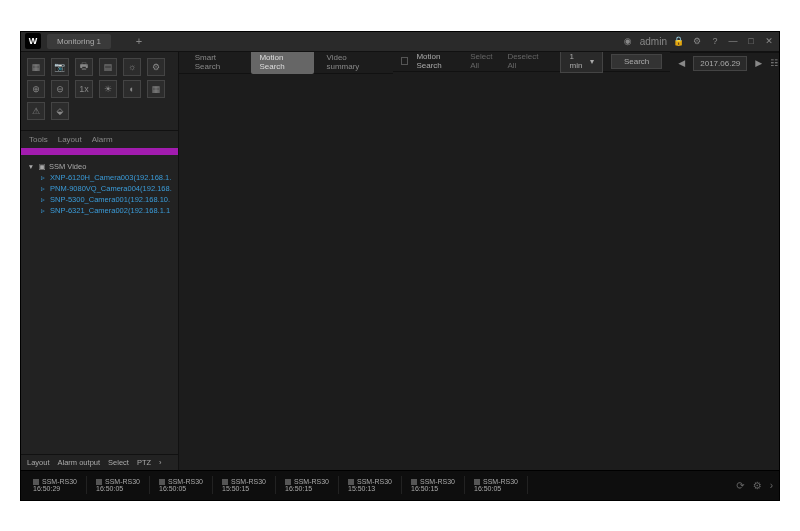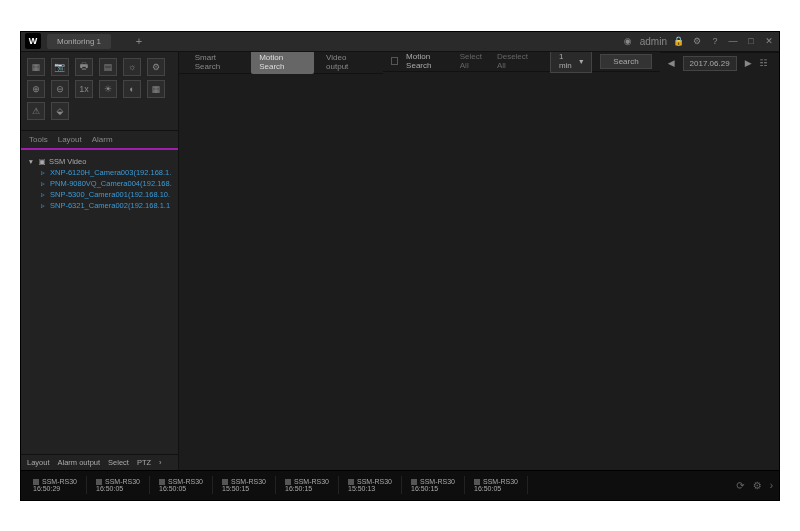--- a/index.html
+++ b/index.html
@@ -11,21 +11,21 @@
 .add-tab{width:16px;height:16px;display:flex;align-items:center;justify-content:center;font-size:11px;color:#888}
 .spacer{flex:1}
 .titlebar-right{display:flex;align-items:center;gap:6px}
 .tb-icon{width:12px;height:12px;display:flex;align-items:center;justify-content:center;color:#888;font-size:9px}
 .user-lbl{font-size:10px;color:#888}
 .body{flex:1;display:flex;overflow:hidden}
 .left{width:160px;background:#222;display:flex;flex-direction:column;border-right:1px solid #111}
 .toolbar{padding:6px;border-bottom:1px solid #111}
 .tool-row{display:flex;gap:6px;margin-bottom:4px}
 .tool-ic{width:18px;height:18px;border:1px solid #444;display:flex;align-items:center;justify-content:center;font-size:9px;color:#888;background:#2c2c2c}
-.subtabs{display:flex;gap:10px;padding:4px 8px;border-bottom:2px solid #a21caf;font-size:8px}
+.subtabs{display:flex;gap:10px;padding:4px 8px;border-bottom:7px solid #a21caf;font-size:8px}
 .subtabs span{color:#888;cursor:pointer}
 .tree{padding:6px;font-size:7.5px;overflow:hidden}
 .tree-node{display:flex;align-items:center;gap:3px;padding:1px 0;white-space:nowrap;overflow:hidden;text-overflow:ellipsis}
 .tree-node.indent{padding-left:12px}
 .tree-node.blue{color:#3a9bd8}
 .tree-ic{width:8px;display:inline-block;text-align:center}
 .left-bottom{margin-top:auto;border-top:1px solid #111;padding:3px 6px;display:flex;gap:8px;font-size:7.5px}
 .center{flex:1;display:flex;flex-direction:row;background:#1c1c1c}
 .top-tabs{height:22px;display:flex;align-items:center;padding:0 8px;gap:4px;border-bottom:1px solid #111}
 .top-tab{padding:3px 8px;font-size:8px;color:#888;cursor:pointer}
@@ -150,21 +150,21 @@
         <span>Select</span>
         <span>PTZ</span>
         <span>›</span>
       </div>
     </div>
 
     <div class="center">
       <div class="top-tabs">
         <div class="top-tab">Smart Search</div>
         <div class="top-tab active">Motion Search</div>
-        <div class="top-tab">Video output</div>
+        <div class="top-tab">Video summary</div>
       </div>
       <div class="search-bar">
         <div class="chk"></div>
         <span>Motion Search</span>
         <span class="search-opt">Select All</span>
         <span class="search-opt">Deselect All</span>
         <div class="spacer"></div>
         <div class="sel">
             <span>1 min</span>
             <span>▾</span>

